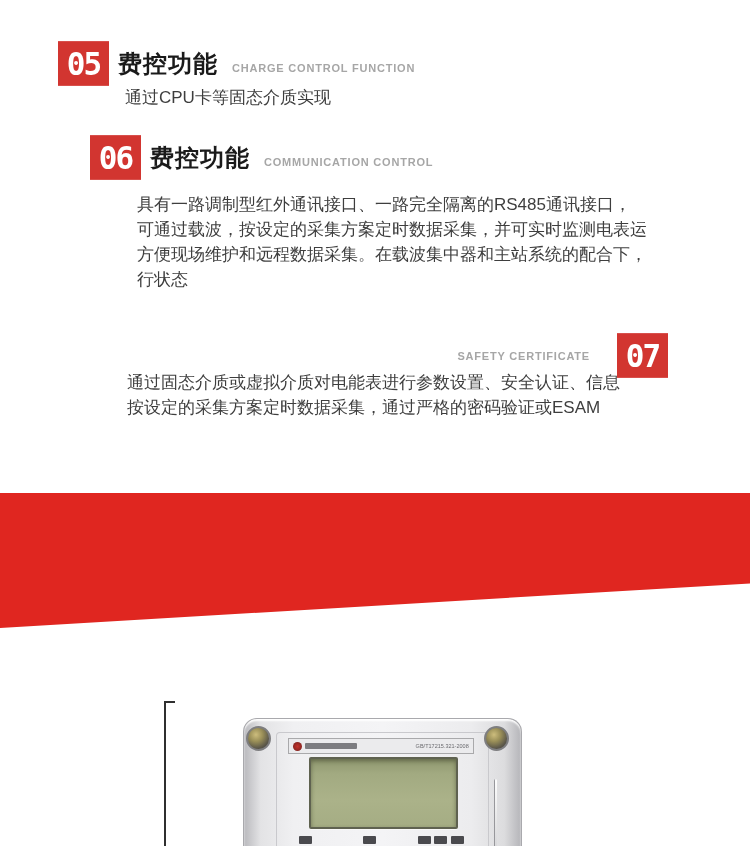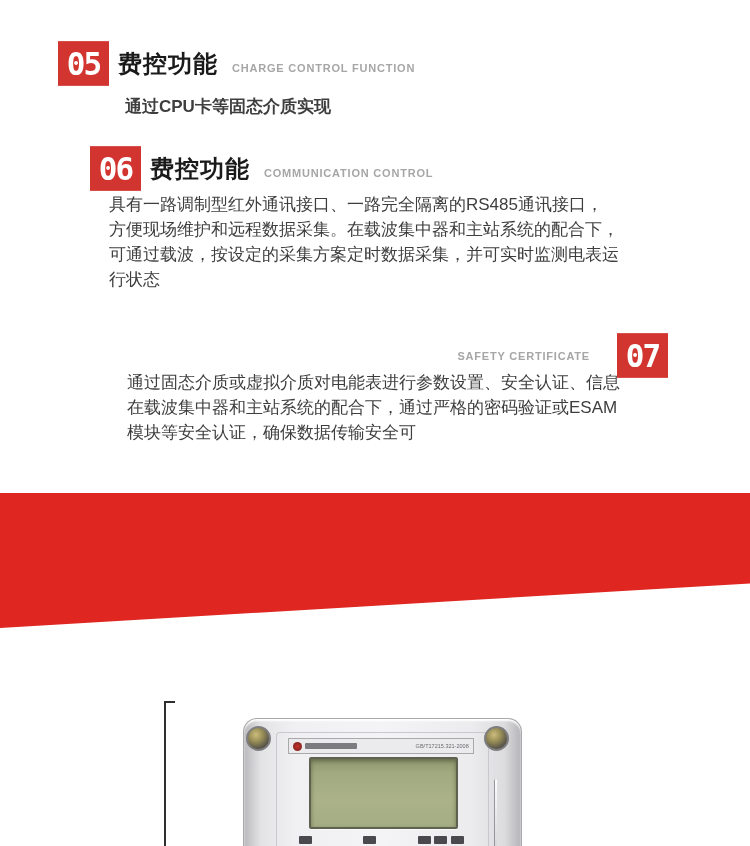--- a/index.html
+++ b/index.html
@@ -99,48 +99,47 @@
 
 <div id="page">
 
   <div class="sec-header" style="left:58px; top:42px;">
     <div class="badge">05</div>
     <div class="titlewrap">
       <span class="sec-title">费控功能</span>
       <span class="sec-sub">CHARGE CONTROL FUNCTION</span>
     </div>
   </div>
-  <div class="body-text" style="left:125px; top:94px;font-weight:bold;">
+  <div class="body-text" style="left:125px; top:85px;">
     <div>通过CPU卡等固态介质实现</div>
   </div>
 
-  <div class="sec-header" style="left:58px; top:147px;padding-left:32px;">
+  <div class="sec-header" style="left:58px; top:136px;padding-left:32px;">
     <div class="badge">06</div>
     <div class="titlewrap">
       <span class="sec-title">费控功能</span>
       <span class="sec-sub">COMMUNICATION CONTROL</span>
     </div>
   </div>
-  <div class="body-text" style="left:109px; top:192px;">
+  <div class="body-text" style="left:137px; top:192px;">
     <div>具有一路调制型红外通讯接口、一路完全隔离的RS485通讯接口，</div>
+    <div>可通过载波，按设定的采集方案定时数据采集，并可实时监测电表运</div>
     <div>方便现场维护和远程数据采集。在载波集中器和主站系统的配合下，</div>
-    <div>可通过载波，按设定的采集方案定时数据采集，并可实时监测电表运</div>
     <div>行状态</div>
   </div>
 
   <div class="sec-header" id="sec07-header" style="top:334px;">
     <div class="titlewrap">
       <span class="sec-sub">SAFETY CERTIFICATE</span>
     </div>
     <div class="badge">07</div>
   </div>
   <div class="body-text" style="left:127px; top:370px;">
     <div>通过固态介质或虚拟介质对电能表进行参数设置、安全认证、信息</div>
-    <div>在载波集中器和主站系统的配合下，通过严格的密码验证或ESAM</div>
-    <div>模块等安全认证，确保数据传输安全可</div>
+    <div>按设定的采集方案定时数据采集，通过严格的密码验证或ESAM</div>
   </div>
 
   <div id="red-band"></div>
 
   <div id="bracket-v"></div>
   <div id="bracket-h"></div>
 
   <div id="meter">
     <div class="inner-seam"></div>
     <div class="screw" id="screw-left"></div>

